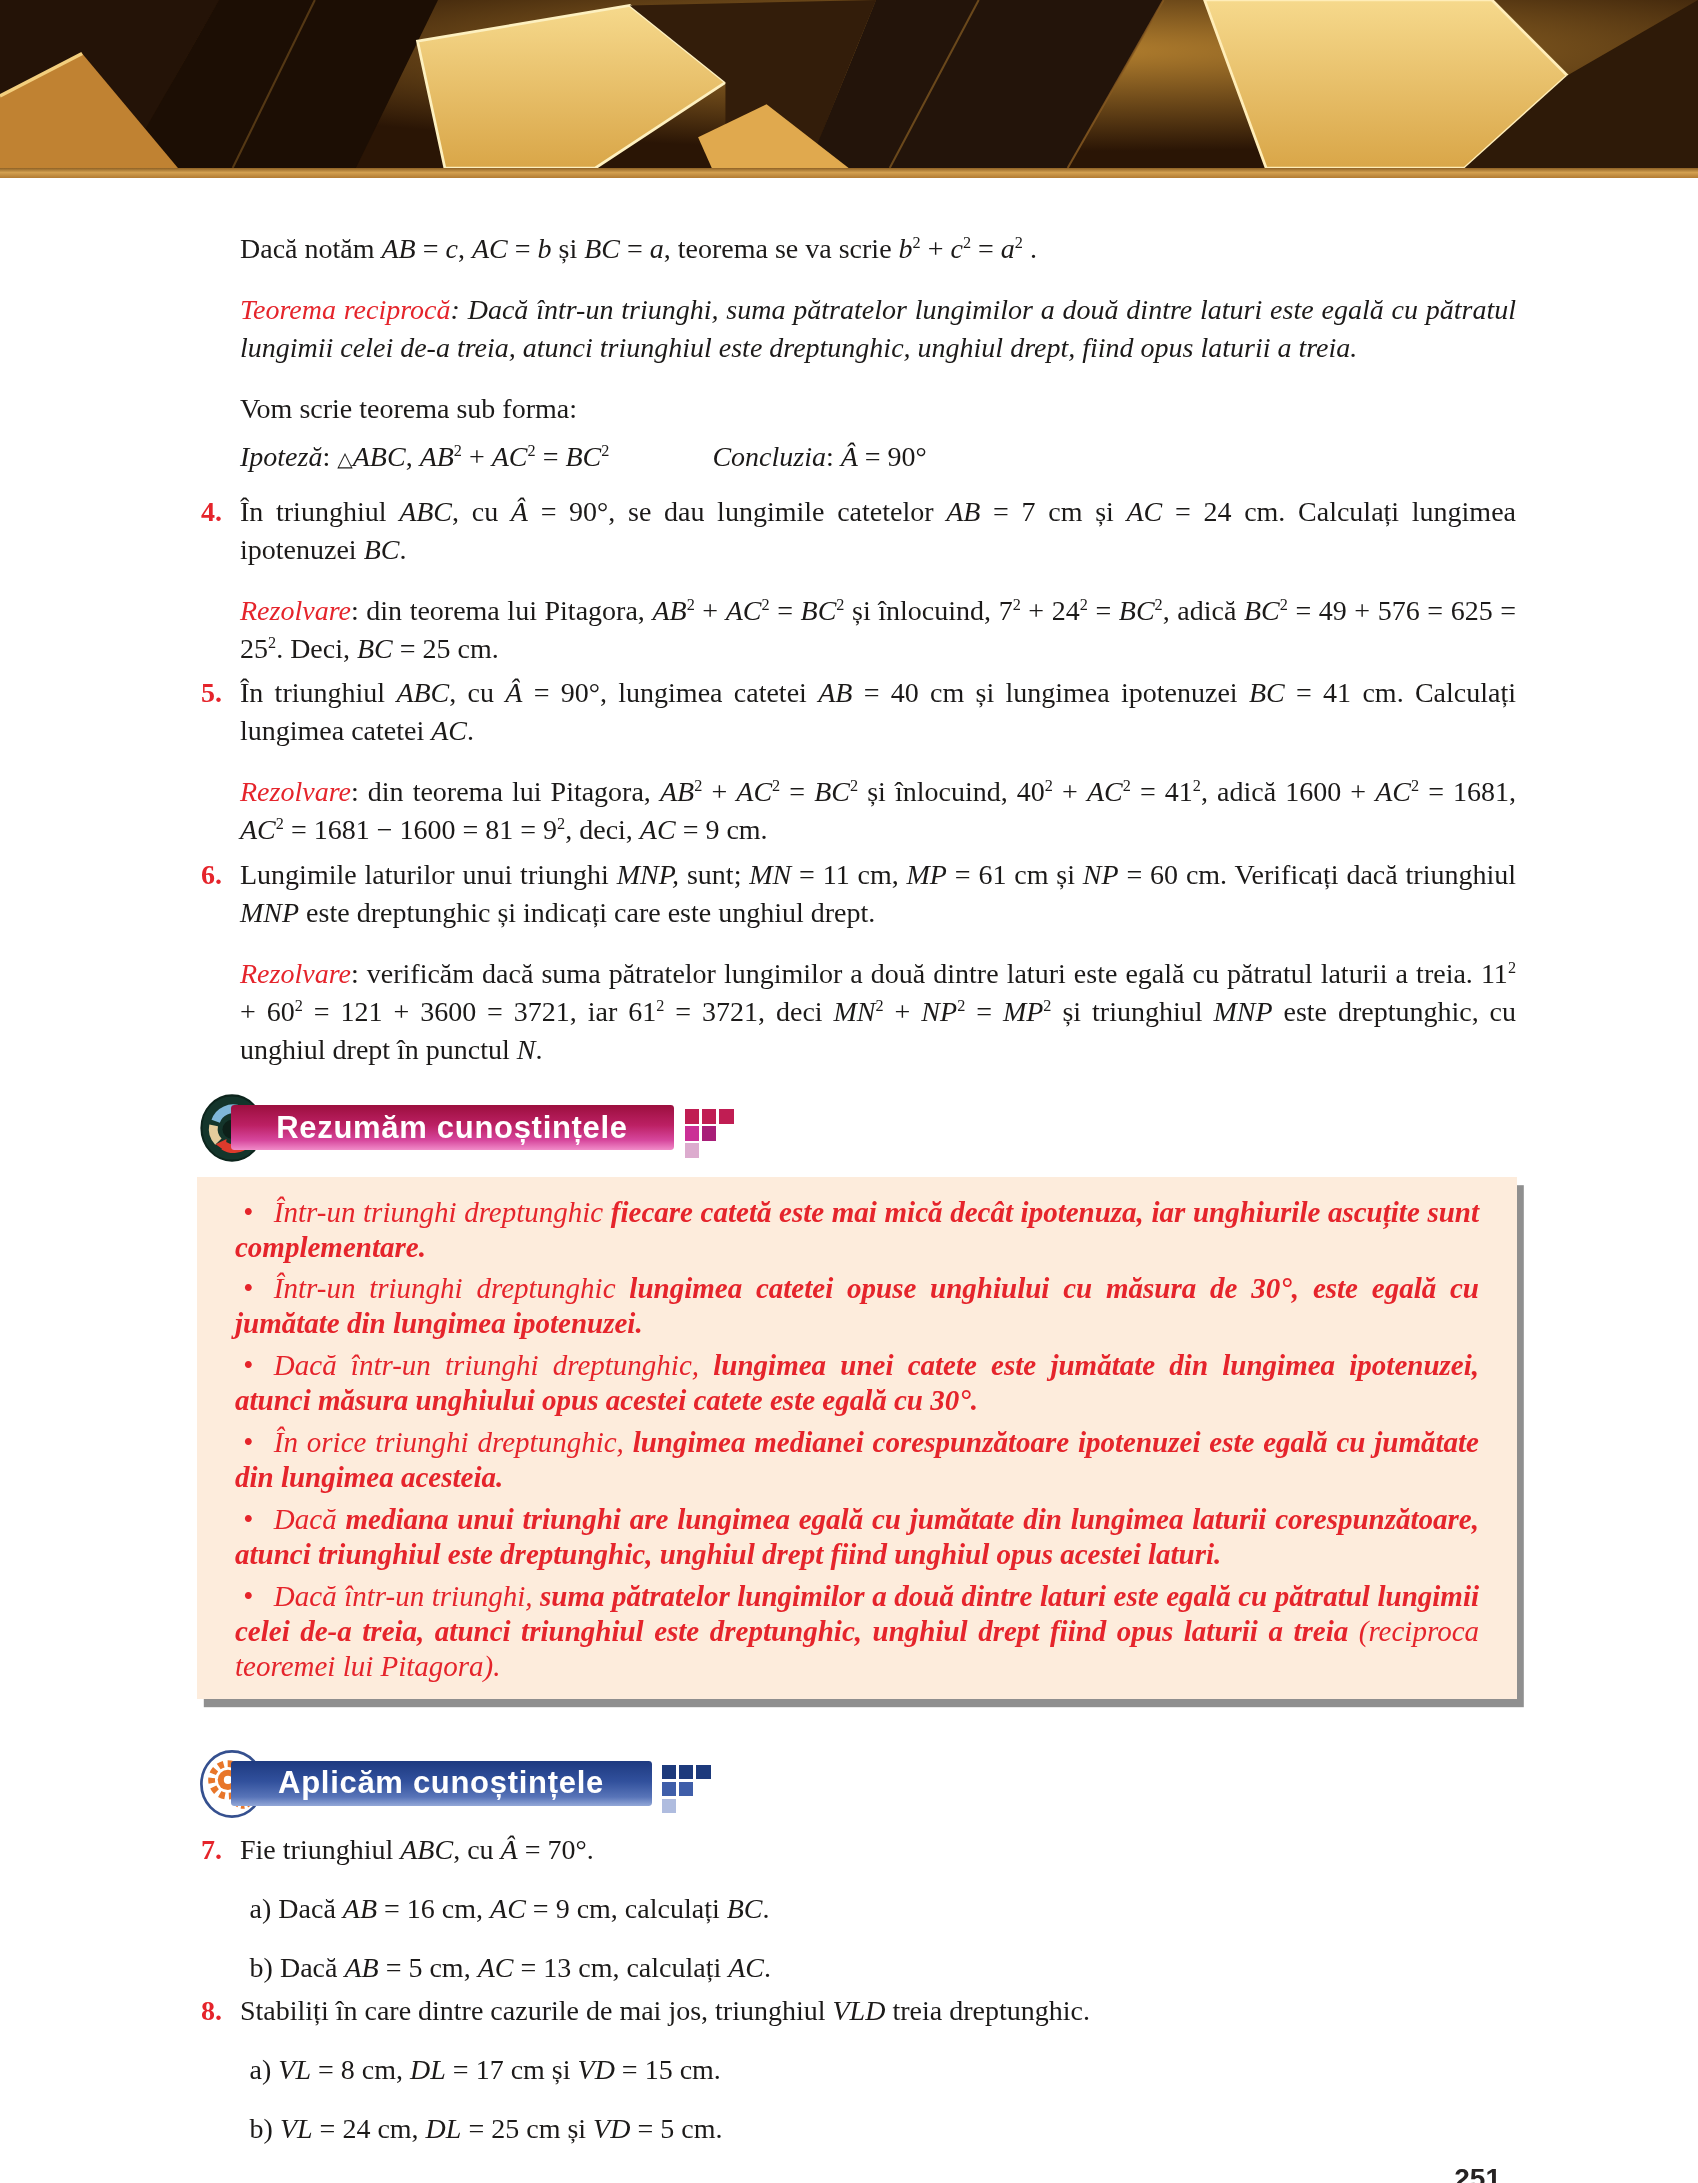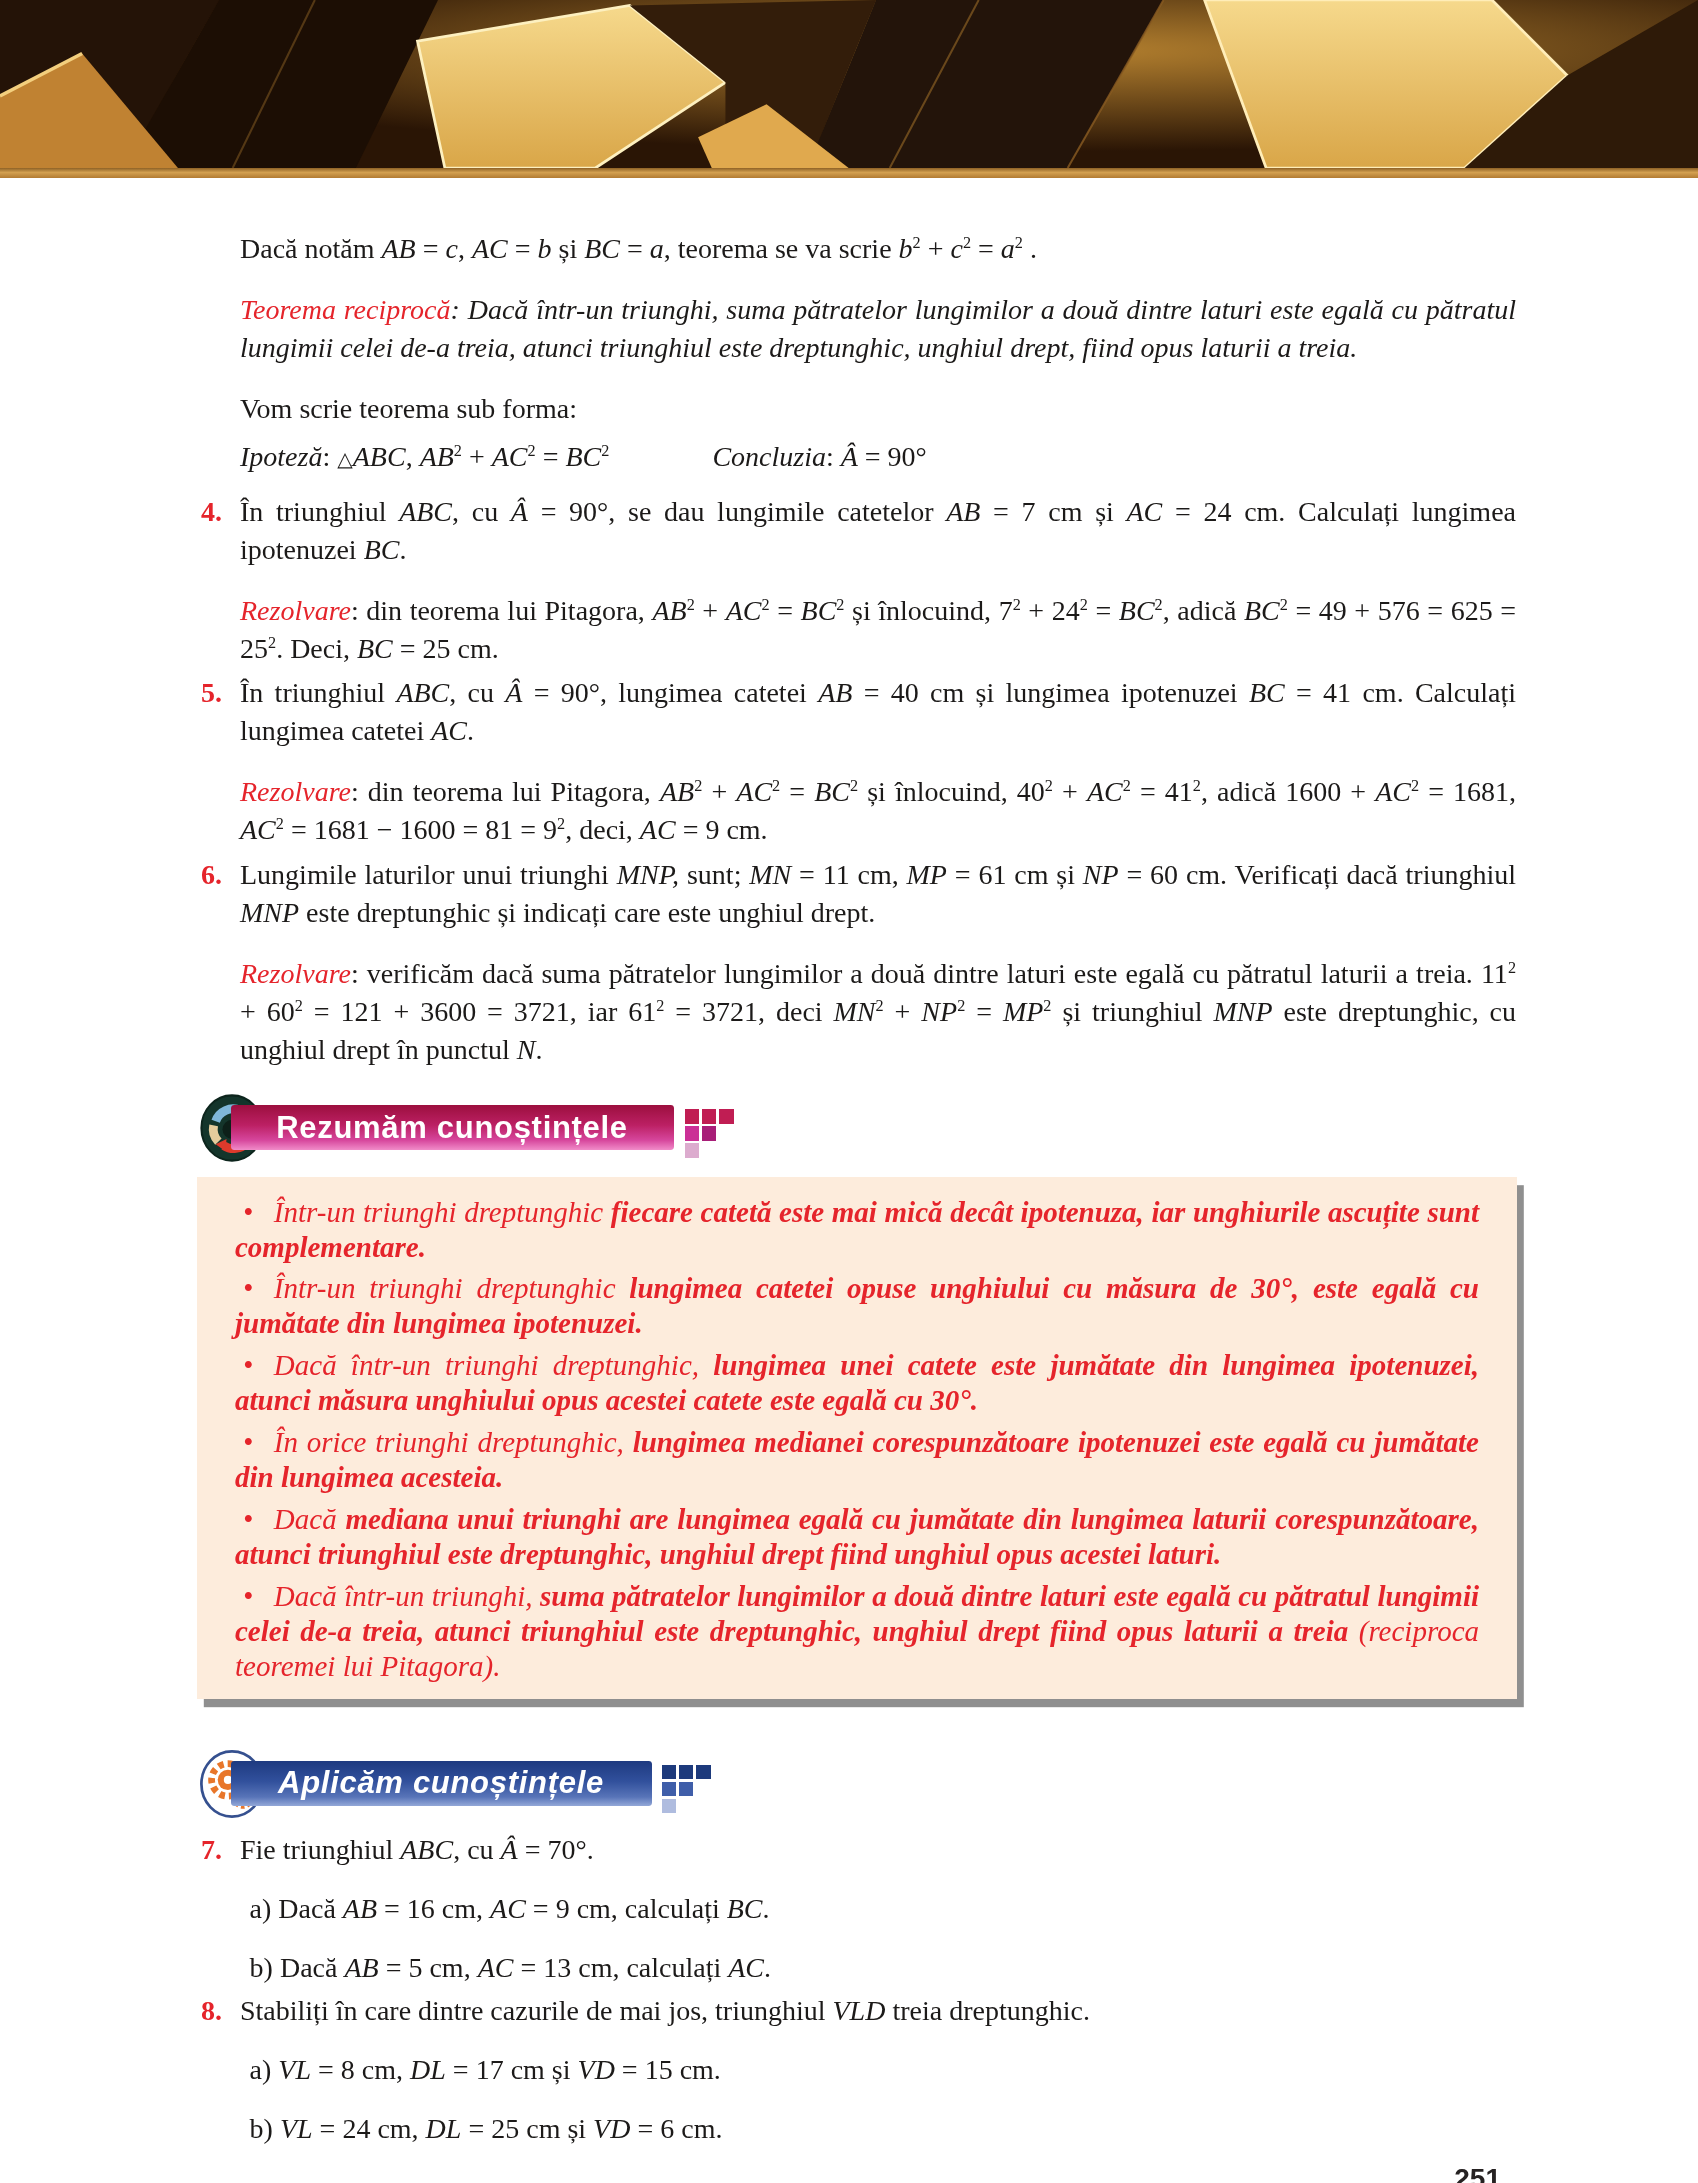--- a/index.html
+++ b/index.html
@@ -35,21 +35,21 @@
   .badge{position:relative;height:66px;margin-left:-41px;}
   .badge-magenta{margin-top:25px;}
   .badge-blue{margin-top:51px;}
   .badge .bar{position:absolute;left:31.5px;top:11px;height:45px;border-radius:3.4px;
     display:flex;align-items:center;justify-content:center;
     font-family:"Liberation Sans",sans-serif;font-weight:bold;font-size:31px;color:#ffffff;
     letter-spacing:0.7px;}
   .badge-magenta .bar{width:443px;
     background:linear-gradient(180deg,#9c0f3e 0%,#bc2064 45%,#d6469c 78%,#f18cc9 100%);text-align:center;}
   .badge-blue .bar{width:421px;
-    background:linear-gradient(180deg,#1e3a80 0%,#31509c 45%,#5874b8 80%,#93a8d8 100%);font-style:italic;}
+    background:linear-gradient(180deg,#1e3a80 0%,#31509c 45%,#5874b8 80%,#93a8d8 100%);}
   .bicon{position:absolute;left:0;top:0;width:66px;height:68px;}
   .squares{position:absolute;top:15px;display:grid;grid-template-columns:repeat(3,14.4px);
     grid-auto-rows:14.4px;gap:2.7px;}
   .badge-magenta .squares{left:486px;}
   .badge-blue .squares{left:463px;}
   .squares i{display:block;}
   .sq-magenta .f1,.sq-magenta .f2,.sq-magenta .f3{background:#c01d53;}
   .sq-magenta .f4{background:#cb2f96;}
   .sq-magenta .f5{background:#a81e78;}
   .sq-magenta .f7{background:#dcabce;}
@@ -185,20 +185,20 @@
           <i class="f9"></i>
       </div>
     </div>
 
     <div id="apply-section" class="section">
         <div class="para k-item"><span class="num">7.</span><span class="r-n">Fie triunghiul </span><span class="r-i">ABC</span><span class="r-n">, cu </span><span class="r-i">Â</span><span class="r-n"> = 70°.</span></div>
         <div class="para k-sub"><span class="r-n">a) Dacă </span><span class="r-i">AB</span><span class="r-n"> = 16 cm, </span><span class="r-i">AC</span><span class="r-n"> = 9 cm, calculați </span><span class="r-i">BC</span><span class="r-n">.</span></div>
         <div class="para k-sub"><span class="r-n">b) Dacă </span><span class="r-i">AB</span><span class="r-n"> = 5 cm, </span><span class="r-i">AC</span><span class="r-n"> = 13 cm, calculați </span><span class="r-i">AC</span><span class="r-n">.</span></div>
         <div class="para k-item"><span class="num">8.</span><span class="r-n">Stabiliți în care dintre cazurile de mai jos, triunghiul </span><span class="r-i">VLD</span><span class="r-n"> treia dreptunghic.</span></div>
         <div class="para k-sub"><span class="r-n">a) </span><span class="r-i">VL</span><span class="r-n"> = 8 cm, </span><span class="r-i">DL</span><span class="r-n"> = 17 cm și </span><span class="r-i">VD</span><span class="r-n"> = 15 cm.</span></div>
-        <div class="para k-sub"><span class="r-n">b) </span><span class="r-i">VL</span><span class="r-n"> = 24 cm, </span><span class="r-i">DL</span><span class="r-n"> = 25 cm și </span><span class="r-i">VD</span><span class="r-n"> = 6 cm.</span></div>
+        <div class="para k-sub"><span class="r-n">b) </span><span class="r-i">VL</span><span class="r-n"> = 24 cm, </span><span class="r-i">DL</span><span class="r-n"> = 25 cm și </span><span class="r-i">VD</span><span class="r-n"> = 5 cm.</span></div>
       </div>
 
     <div class="pagenum">251</div>
 
   </div>
 </div>
 
 
 </body></html>

